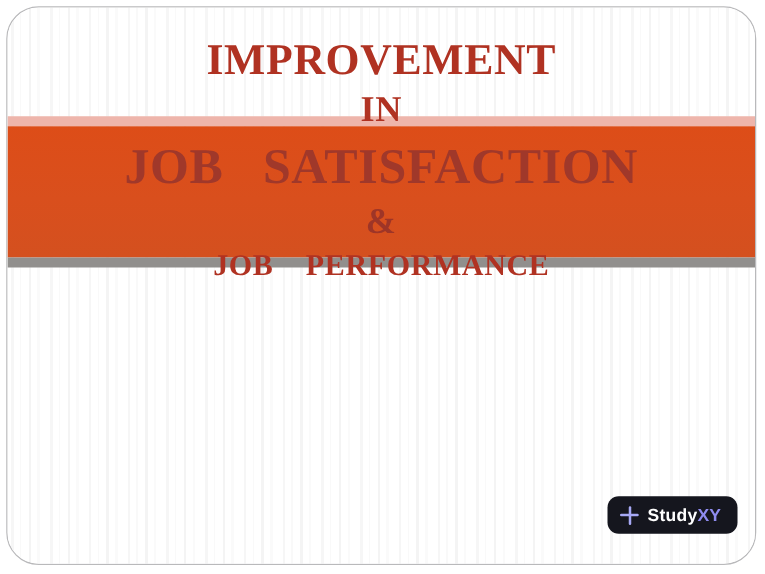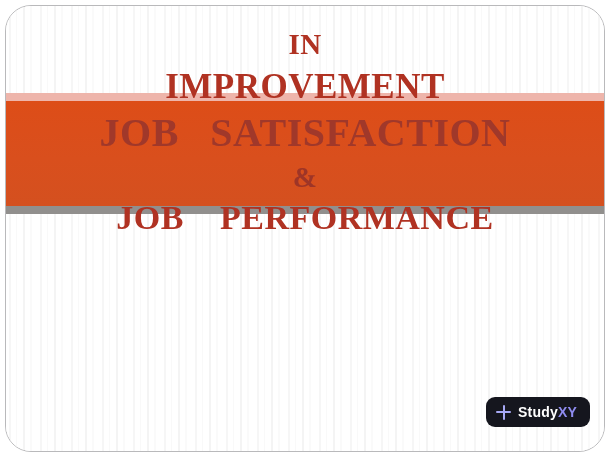--- a/index.html
+++ b/index.html
@@ -94,21 +94,21 @@
     font-weight: bold;
     color: #b03222;
     line-height: 1.0;
     letter-spacing: 0.5px;
     white-space: pre;
   }
   .line-1 { font-size: 35px; margin-bottom: 9px; }
   .line-2 { font-size: 29px; margin-bottom: 10px; }
   .line-3 { font-size: 40px; margin-bottom: 10px; color: #a0382a; }
   .line-4 { font-size: 29px; margin-bottom: 9px; color: #9e3527; }
-  .line-5 { font-size: 34px; }
+  .line-5 { font-size: 24px; }
 
   
   .watermark {
     position: absolute;
     right: 14px;
     bottom: 24px;
     display: flex;
     align-items: center;
     gap: 7px;
     background: #15161e;
@@ -148,22 +148,22 @@
 
     <div class="stripe-bg"></div>
 
     <div class="band">
       <div class="band-top-edge"></div>
       <div class="band-fill"></div>
       <div class="band-bottom-edge"></div>
     </div>
 
     <div class="title-block">
+      <div class="title-line line-1">IMPROVEMENT</div>
       <div class="title-line line-2">IN</div>
-      <div class="title-line line-1">IMPROVEMENT</div>
       <div class="title-line line-3">JOB   SATISFACTION</div>
       <div class="title-line line-4">&amp;</div>
       <div class="title-line line-5">JOB    PERFORMANCE</div>
     </div>
 
     <div class="watermark">
       <span class="wm-plus"></span>
       <span class="wm-text"><span class="wm-study">Study</span><span class="wm-xy">XY</span></span>
     </div>
 

